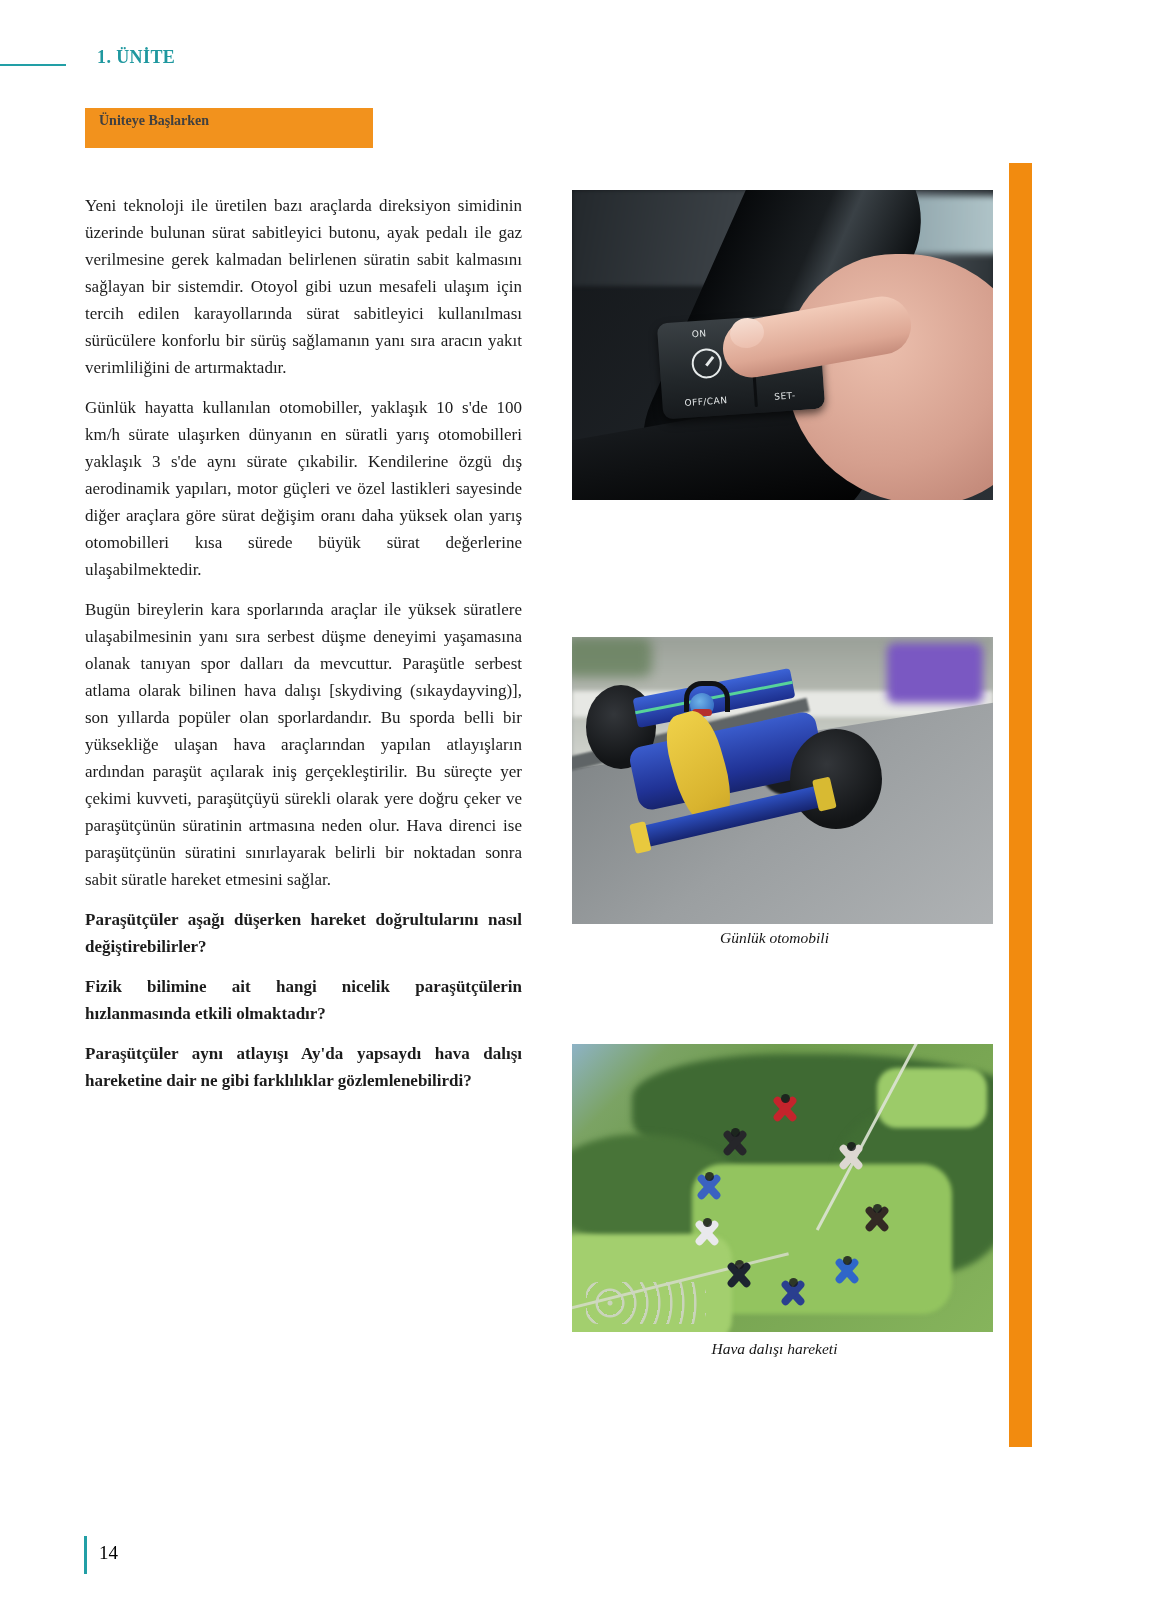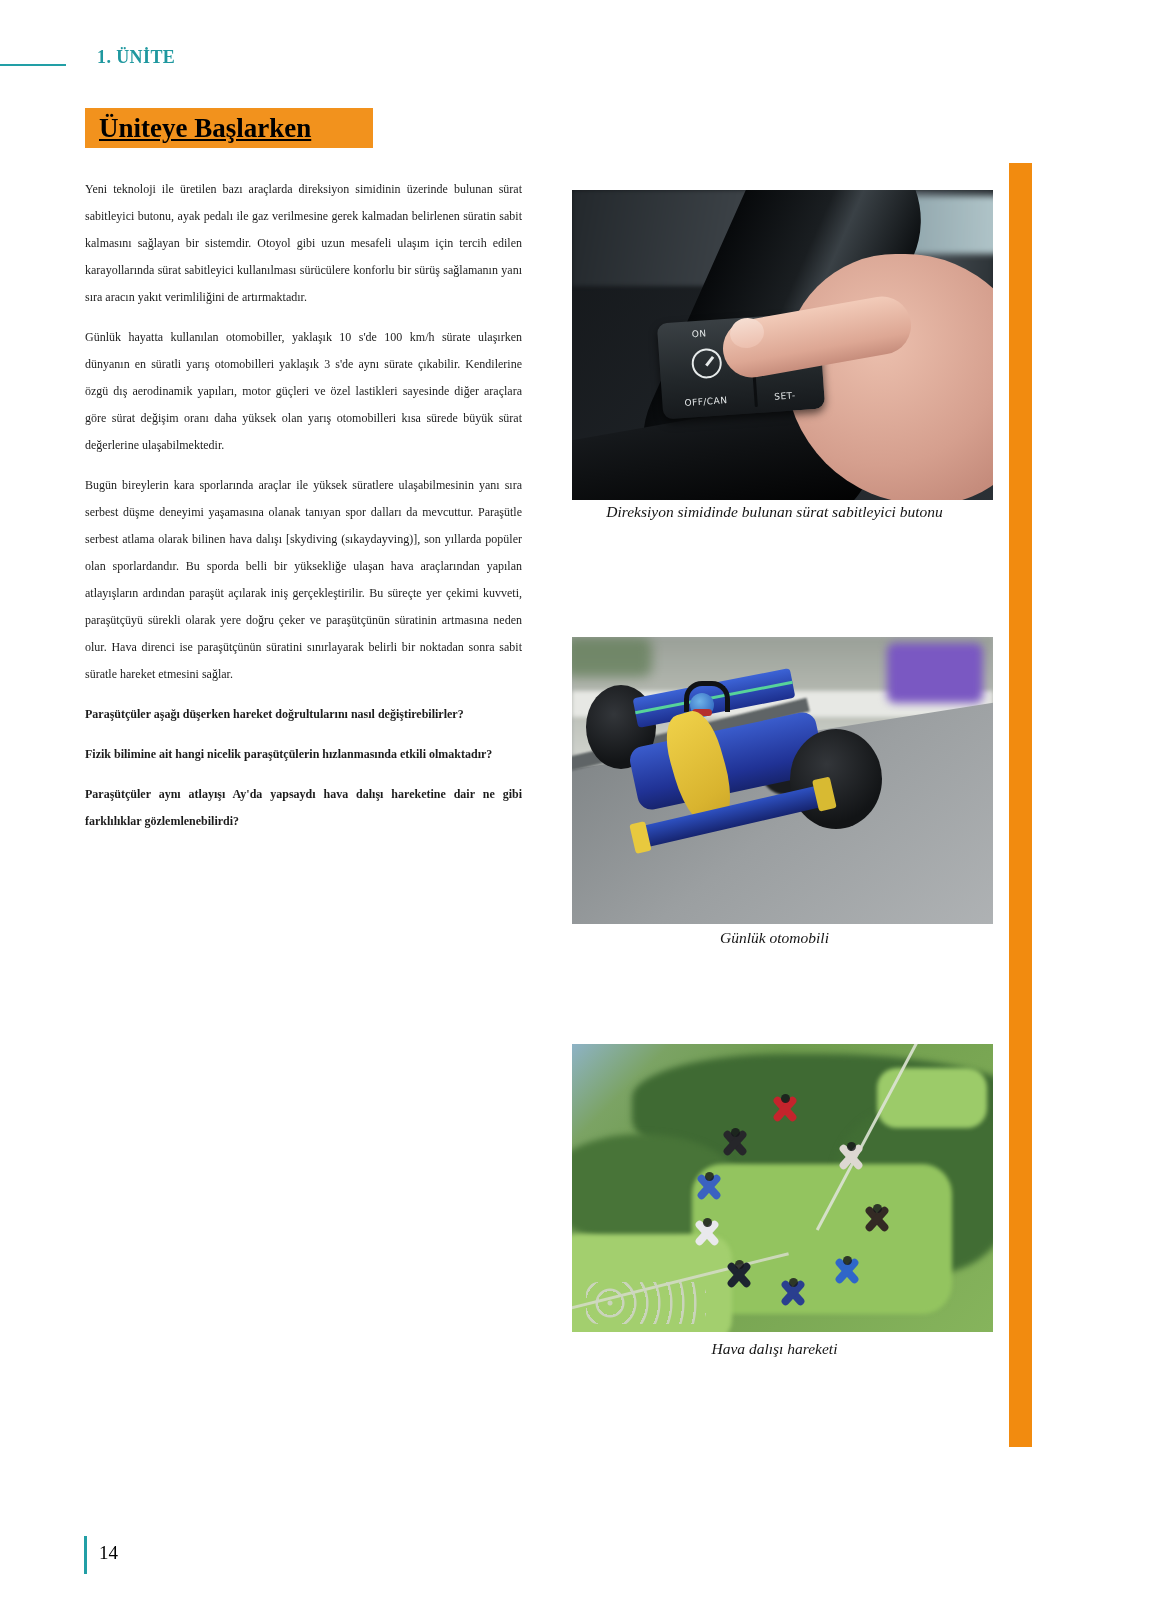--- a/index.html
+++ b/index.html
@@ -4,24 +4,24 @@
 <style>
   html,body{margin:0;padding:0;background:#ffffff;}
   .page{position:relative;width:1032px;height:1624px;background:#fff;overflow:hidden;
         font-family:"Liberation Serif", serif;}
 
   
   .top-rule{position:absolute;left:0;top:64px;width:66px;height:2px;background:#229fa6;}
   .unit-label{position:absolute;left:97px;top:47px;font-size:18px;color:#1f989f;
               letter-spacing:.4px;font-weight:600;}
   .banner{position:absolute;left:85px;top:108px;width:288px;height:40px;background:#f2921d;}
-  .banner span{display:block;padding:5px 0 0 14px;font-size:27px;font-weight:700;color:#000000;text-decoration:underline;}
-
-  
-  .body-col{position:absolute;left:85px;top:176px;width:437px;font-size:12px;
+  .banner span{display:block;padding:5px 0 0 14px;font-size:14px;font-weight:700;color:#404040;}
+
+  
+  .body-col{position:absolute;left:85px;top:192px;width:437px;font-size:17px;
             line-height:27px;color:#1c1c1c;text-align:justify;}
   .body-col p{margin:0 0 13px 0;}
   .body-col p.q{font-weight:700;}
 
   
   .fig{position:absolute;left:572px;width:421px;overflow:hidden;background:#888;}
   .caption{position:absolute;left:556px;width:437px;text-align:center;font-style:italic;
            font-size:15.5px;color:#141414;}
 
   
@@ -177,21 +177,20 @@
       <span class="lbl f1-on">ON</span>
       <span class="lbl f1-res">RES</span>
       <span class="f1-gauge"></span>
       <span class="f1-divider"></span>
       <span class="lbl f1-off">OFF/CAN</span>
       <span class="lbl f1-set">SET-</span>
     </div>
     <div class="f1-finger"></div>
     <div class="f1-nail"></div>
   </div>
-  <div class="caption cap1">Direksiyon simidinde bulunan sürat sabitleyici butonu</div>
 
   <div class="fig fig2">
     <div class="f2-bg"></div>
     <div class="f2-wall"></div>
     <div class="f2-green"></div>
     <div class="f2-purple"></div>
     <div class="f2-track"></div>
     <div class="f2-curb"></div>
     <div class="f2-tire t-rl"></div>
     <div class="f2-tire t-fr"></div>

